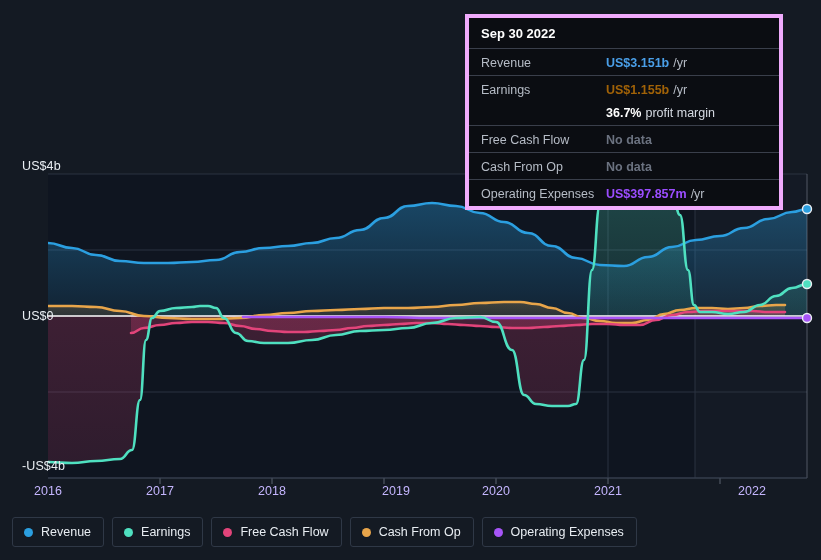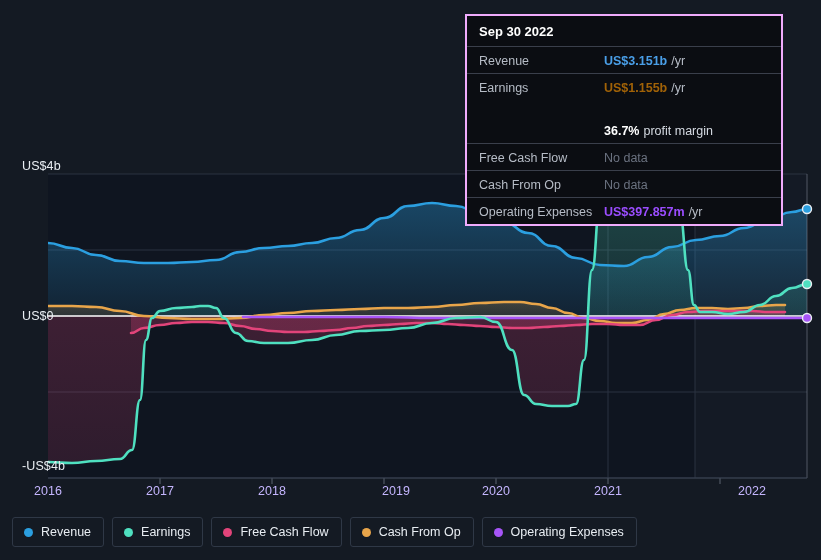--- a/index.html
+++ b/index.html
@@ -35,47 +35,47 @@
     transform: translateX(-50%);
     white-space: nowrap;
   }
 
   
   #tooltip {
     position: absolute;
     left: 465px; top: 14px;
     width: 318px;
     background: #0b0d12;
-    border: 2px solid #f0abfc;
+    border: 4px solid #f0abfc;
     box-sizing: border-box;
     padding: 0;
   }
   .tt-title {
     color: #ffffff;
     font-size: 13px;
     font-weight: bold;
     padding: 8px 12px 7px 12px;
   }
   .tt-row {
     display: flex;
     align-items: baseline;
     border-top: 1px solid #3a3f4b;
     padding: 4px 12px 4px 12px;
     min-height: 17px;
   }
-  .tt-row.no-border { border-top: none; padding-top: 1px; margin-top: 20px; }
+  .tt-row.no-border { border-top: none; padding-top: 1px; }
   .tt-label {
     color: #b6bcc6;
     font-size: 12.5px;
     width: 125px;
     flex: 0 0 125px;
   }
   .tt-val { font-size: 12.5px; font-weight: bold; }
   .tt-unit { color: #b6bcc6; font-size: 12.5px; font-weight: normal; margin-left: 4px; }
-  .tt-nodata { color: #6b7280; font-size: 12.5px; font-weight: normal; margin-top: 32px; }
+  .tt-nodata { color: #6b7280; font-size: 12.5px; font-weight: bold; margin-top: 32px; }
   .tt-margin-label { color: #d6dbe3; font-size: 12.5px; font-weight: normal; margin-left: 4px; }
 
   
   #legend {
     position: absolute;
     left: 12px; top: 517px;
     display: flex;
     gap: 8px;
   }
   .legend-item {

